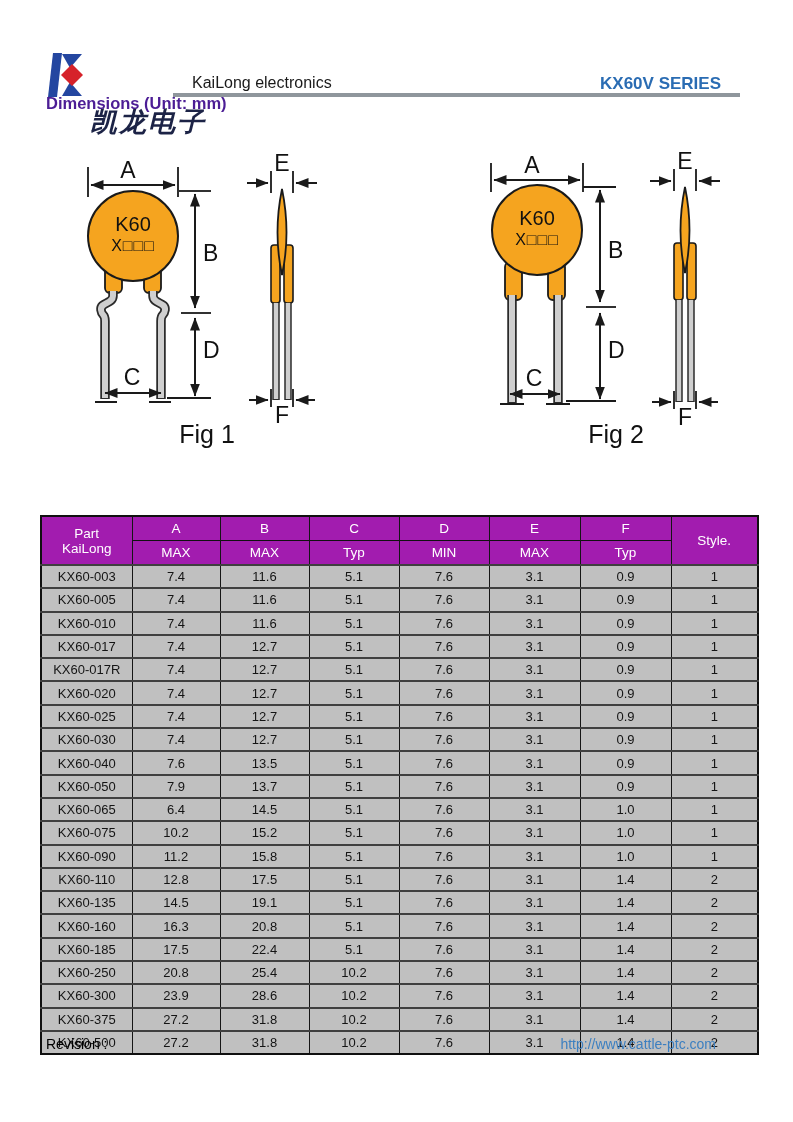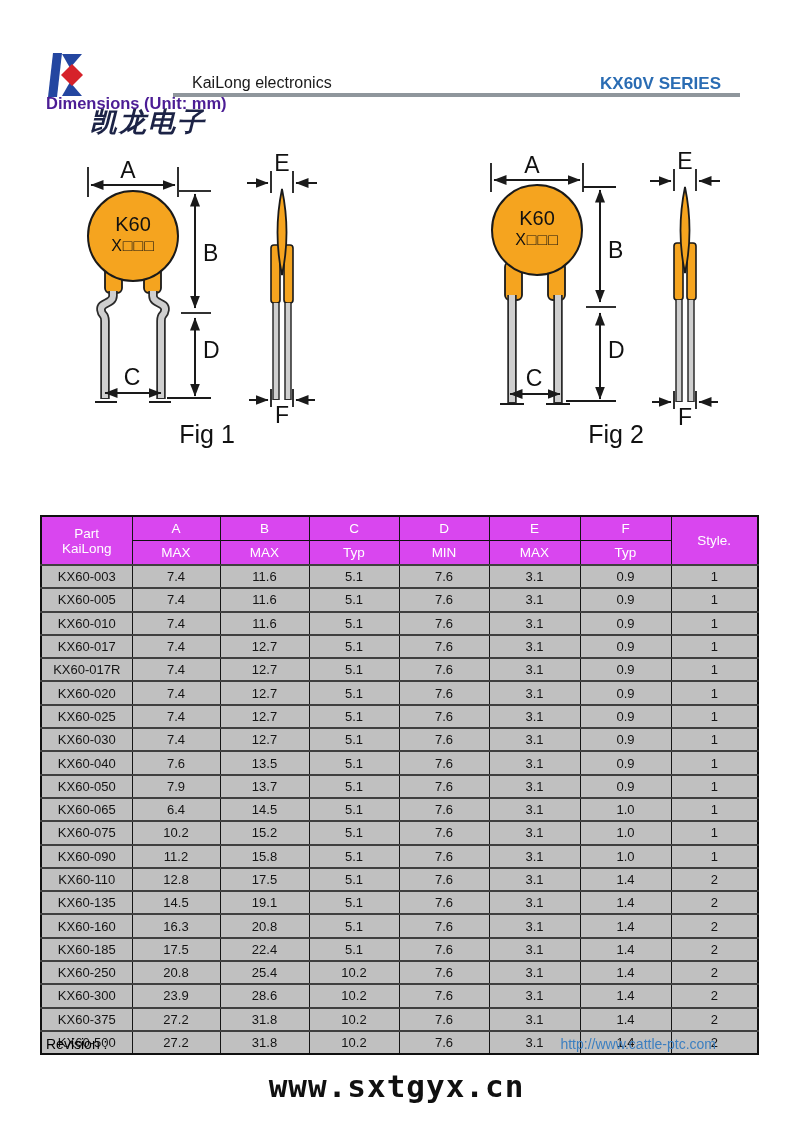--- a/index.html
+++ b/index.html
@@ -22,21 +22,21 @@
   .dimtxt{font-size:23px;}
   .figcap{font-size:25px;}
   .disctxt1{font-size:20px;text-anchor:middle;}
   .disctxt2{font-size:16px;text-anchor:middle;letter-spacing:1px;}
 
   
   #dim-table{left:40px;top:515px;width:717px;border-collapse:collapse;table-layout:fixed;
              font-size:13px;color:#141414;}
   #dim-table th,#dim-table td{border-left:1.5px solid #151515;text-align:center;padding:0;
              overflow:hidden;white-space:nowrap;}
-  #dim-table thead th{background:#d946ef;color:#ffffff;font-weight:normal;font-size:13.5px;height:23px;}
+  #dim-table thead th{background:#a21caf;color:#ffffff;font-weight:normal;font-size:13.5px;height:23px;}
   #dim-table thead tr.h2 th{border-top:1.6px solid #101010;}
   #dim-table tbody td{background:#c0c0c0;height:21.3px;border-top:2px solid #3f3f3f;}
   #dim-table{border:2.5px solid #101010;}
 
   
   #revision{left:46px;top:1036px;font-size:14px;color:#000000;}
   #website{left:520px;top:1036px;width:196px;text-align:right;font-size:14px;color:#3c7fc0;text-decoration:none;}
   #watermark{left:0;top:1068px;width:793px;text-align:center;font-size:31px;font-weight:bold;
              font-family:"DejaVu Sans Mono",monospace;color:#101010;letter-spacing:1px;}
 </style>
@@ -432,15 +432,14 @@
       <td>7.6</td>
       <td>3.1</td>
       <td>1.4</td>
       <td>2</td>
     </tr>
   </tbody>
   </table>
 
   <div class="abs" id="revision">Revision :</div>
   <a class="abs" id="website" href="#">http://www.cattle-ptc.com</a>
-  <div class="abs" id="watermark">www.sxtgyx.cn</div>
 
 </div>
 
 </body></html>

